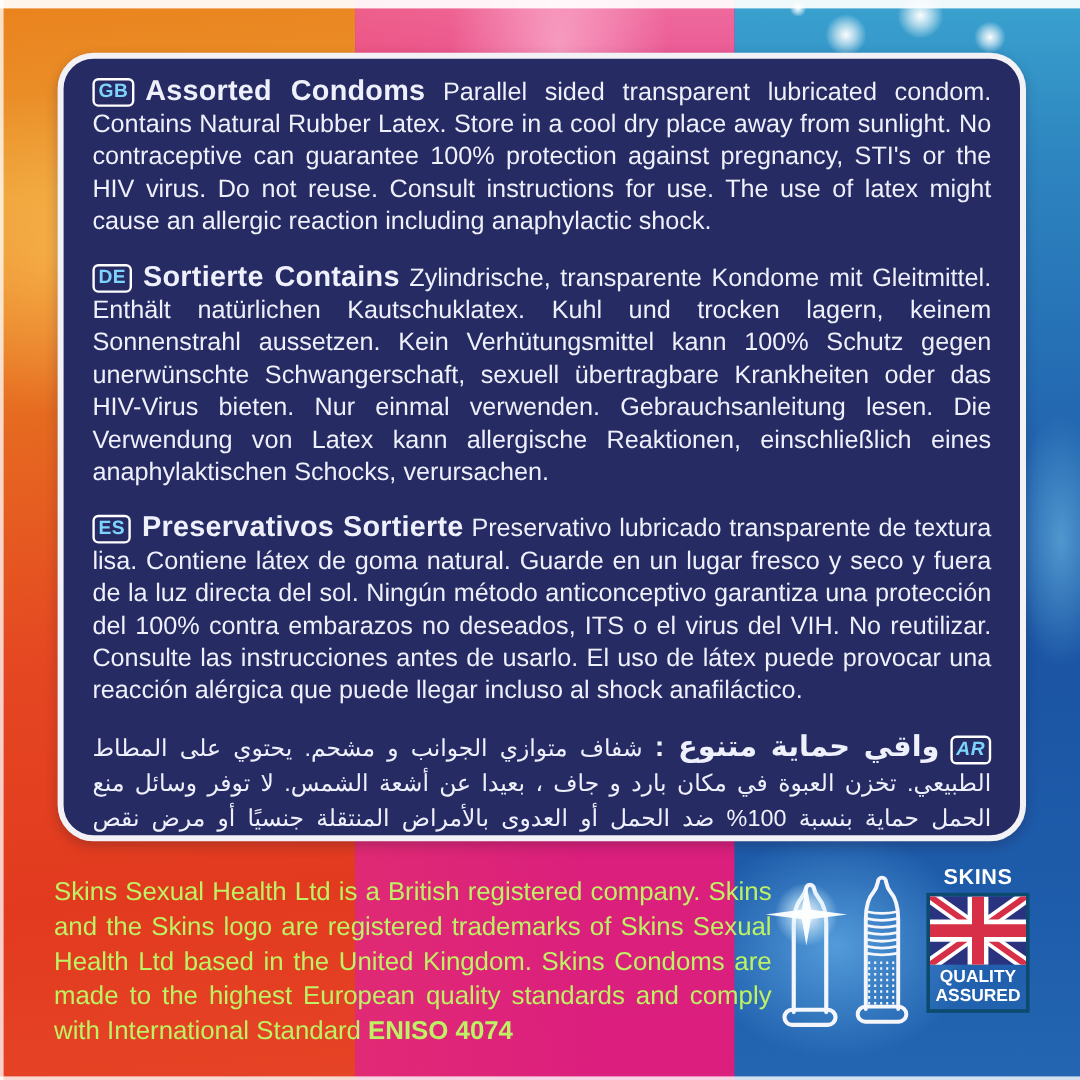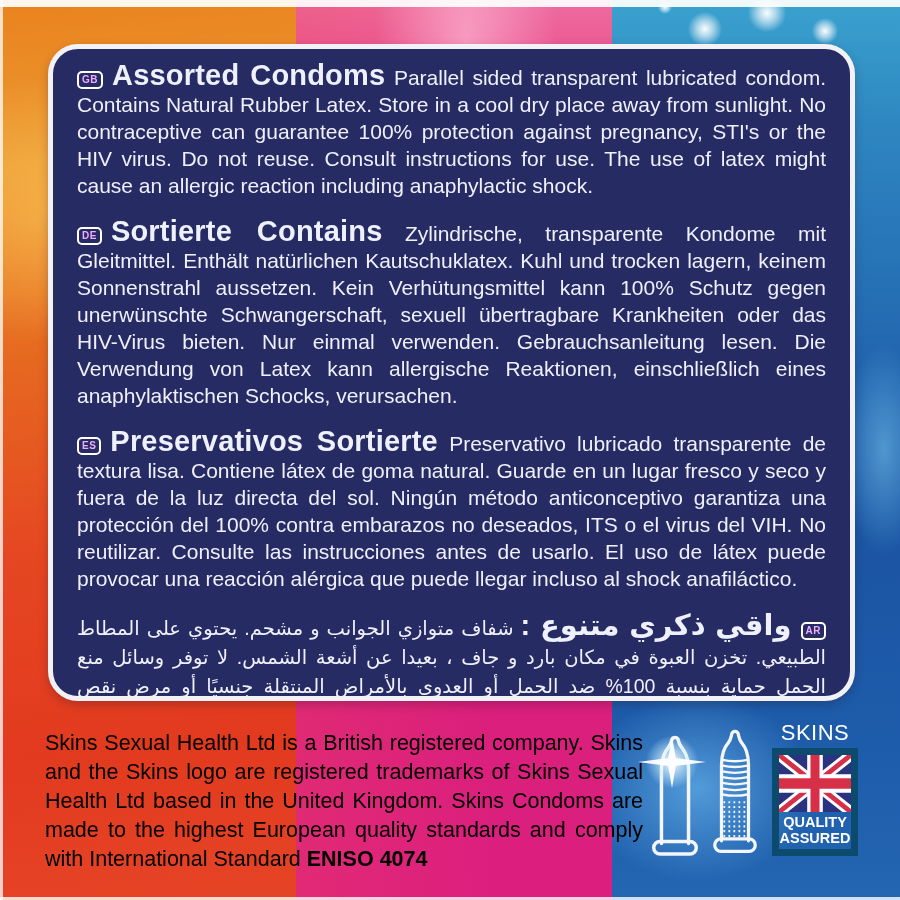--- a/index.html
+++ b/index.html
@@ -40,35 +40,35 @@
   
   .panel{
     position:absolute;left:48px;top:44px;width:807px;height:657px;
     box-sizing:border-box;border:5px solid #f2f1f5;border-radius:30px;
     background:#272b63;box-shadow:0 4px 10px rgba(40,20,40,.25);
     padding:13px 24px 0 24px;overflow:hidden;color:#eef0fb;
   }
   .sect{margin:0 0 19px 0;font-size:21px;line-height:27px;text-align:justify;}
   .sect .badge{
     display:inline-block;border:2.5px solid #fff;border-radius:5px;
-    font-weight:bold;font-size:10px;line-height:1;padding:2px 3px;
-    margin-right:9px;vertical-align:2px;letter-spacing:.5px;color:#f0abfc;
+    font-weight:bold;font-size:16px;line-height:1;padding:2px 3px;
+    margin-right:9px;vertical-align:2px;letter-spacing:.5px;color:#7dd3fc;
   }
-  .sect b.lead{font-size:29px;letter-spacing:.2px;}
+  .sect b.lead{font-size:24px;letter-spacing:.2px;}
   .sect-ar{direction:rtl;font-size:19.5px;line-height:29px;margin-bottom:0;}
-  .sect-ar .badge{margin:0 0 0 9px;vertical-align:1px;}
+  .sect-ar .badge{margin:0 0 0 9px;vertical-align:1px;font-style:italic;}
   
   .legal{
     position:absolute;left:45px;top:729px;width:598px;
-    font-size:21.5px;line-height:29px;color:#000000;text-align:justify;margin:0;
+    font-size:21.5px;line-height:29px;color:#bef264;text-align:justify;margin:0;
   }
   .condom-icon{position:absolute;}
   .skins-logo{position:absolute;left:772px;top:722px;width:86px;text-align:center;}
-  .skins-wordmark{font-size:22px;font-weight:normal;color:#fff;letter-spacing:.5px;line-height:1;}
-  .quality-box{margin-top:4px;border:7px solid #0c4a6e;}
+  .skins-wordmark{font-size:18px;font-weight:bold;color:#fff;letter-spacing:.5px;line-height:1;}
+  .quality-box{margin-top:4px;border:3px solid #0c4a6e;}
   .quality-box svg{display:block;width:100%;height:57px;}
   .quality-line{font-size:14.5px;font-weight:bold;color:#fff;line-height:16px;}
   .quality-line.first{padding-top:2px;}
   .quality-line.last{padding-bottom:3px;}
   .star-glow{position:absolute;left:646px;top:736px;width:52px;height:52px;border-radius:50%;
     background:radial-gradient(circle, rgba(255,255,255,.95) 0%, rgba(210,240,255,.5) 40%, rgba(210,240,255,0) 72%);}
 </style>
 </head>
 <body>
 
@@ -95,21 +95,21 @@
     <span class="badge">DE</span><b class="lead">Sortierte Contains</b>
     <span>Zylindrische, transparente Kondome mit Gleitmittel. Enthält natürlichen Kautschuklatex. Kuhl und trocken lagern, keinem Sonnenstrahl aussetzen. Kein Verhütungsmittel kann 100% Schutz gegen unerwünschte Schwangerschaft, sexuell übertragbare Krankheiten oder das HIV-Virus bieten. Nur einmal verwenden. Gebrauchsanleitung lesen. Die Verwendung von Latex kann allergische Reaktionen, einschließlich eines anaphylaktischen Schocks, verursachen.</span>
   </p>
 
   <p class="sect">
     <span class="badge">ES</span><b class="lead">Preservativos Sortierte</b>
     <span>Preservativo lubricado transparente de textura lisa. Contiene látex de goma natural. Guarde en un lugar fresco y seco y fuera de la luz directa del sol. Ningún método anticonceptivo garantiza una protección del 100% contra embarazos no deseados, ITS o el virus del VIH. No reutilizar. Consulte las instrucciones antes de usarlo. El uso de látex puede provocar una reacción alérgica que puede llegar incluso al shock anafiláctico.</span>
   </p>
 
   <p class="sect sect-ar" dir="rtl">
-    <span class="badge">AR</span><b class="lead">واقي ذكري متنوع :</b>
+    <span class="badge">AR</span><b class="lead">واقي حماية متنوع :</b>
     <span>شفاف متوازي الجوانب و مشحم. يحتوي على المطاط الطبيعي. تخزن العبوة في مكان بارد و جاف ، بعيدا عن أشعة الشمس. لا توفر وسائل منع الحمل حماية بنسبة 100% ضد الحمل أو العدوى بالأمراض المنتقلة جنسيًا أو مرض نقص المناعة. لا تعيد استخدامه. راجع تعليمات الاستخدام. قد تسبب مادة اللاتكس حساسية أو صدمة تحسسية</span>
   </p>
 
 </div>
 
 <p class="legal"><span>Skins Sexual Health Ltd is a British registered company. Skins and the Skins logo are registered trademarks of Skins Sexual Health Ltd based in the United Kingdom. Skins Condoms are made to the highest European quality standards and comply with International Standard </span><b>ENISO 4074</b></p>
 
 <svg class="condom-icon" style="left:646px;top:731px;" width="58" height="132" viewBox="0 0 60 136">
   <g fill="none" stroke="#f4f6fc" stroke-width="3.6" stroke-linecap="round" stroke-linejoin="round">
     <path d="M16,116 L16,40 C16,28 19,22 23,17 C26,13.5 26.5,10 27,8 A3.6,3.6 0 0 1 33,8 C33.5,10 34,13.5 37,17 C41,22 44,28 44,40 L44,116"></path>

